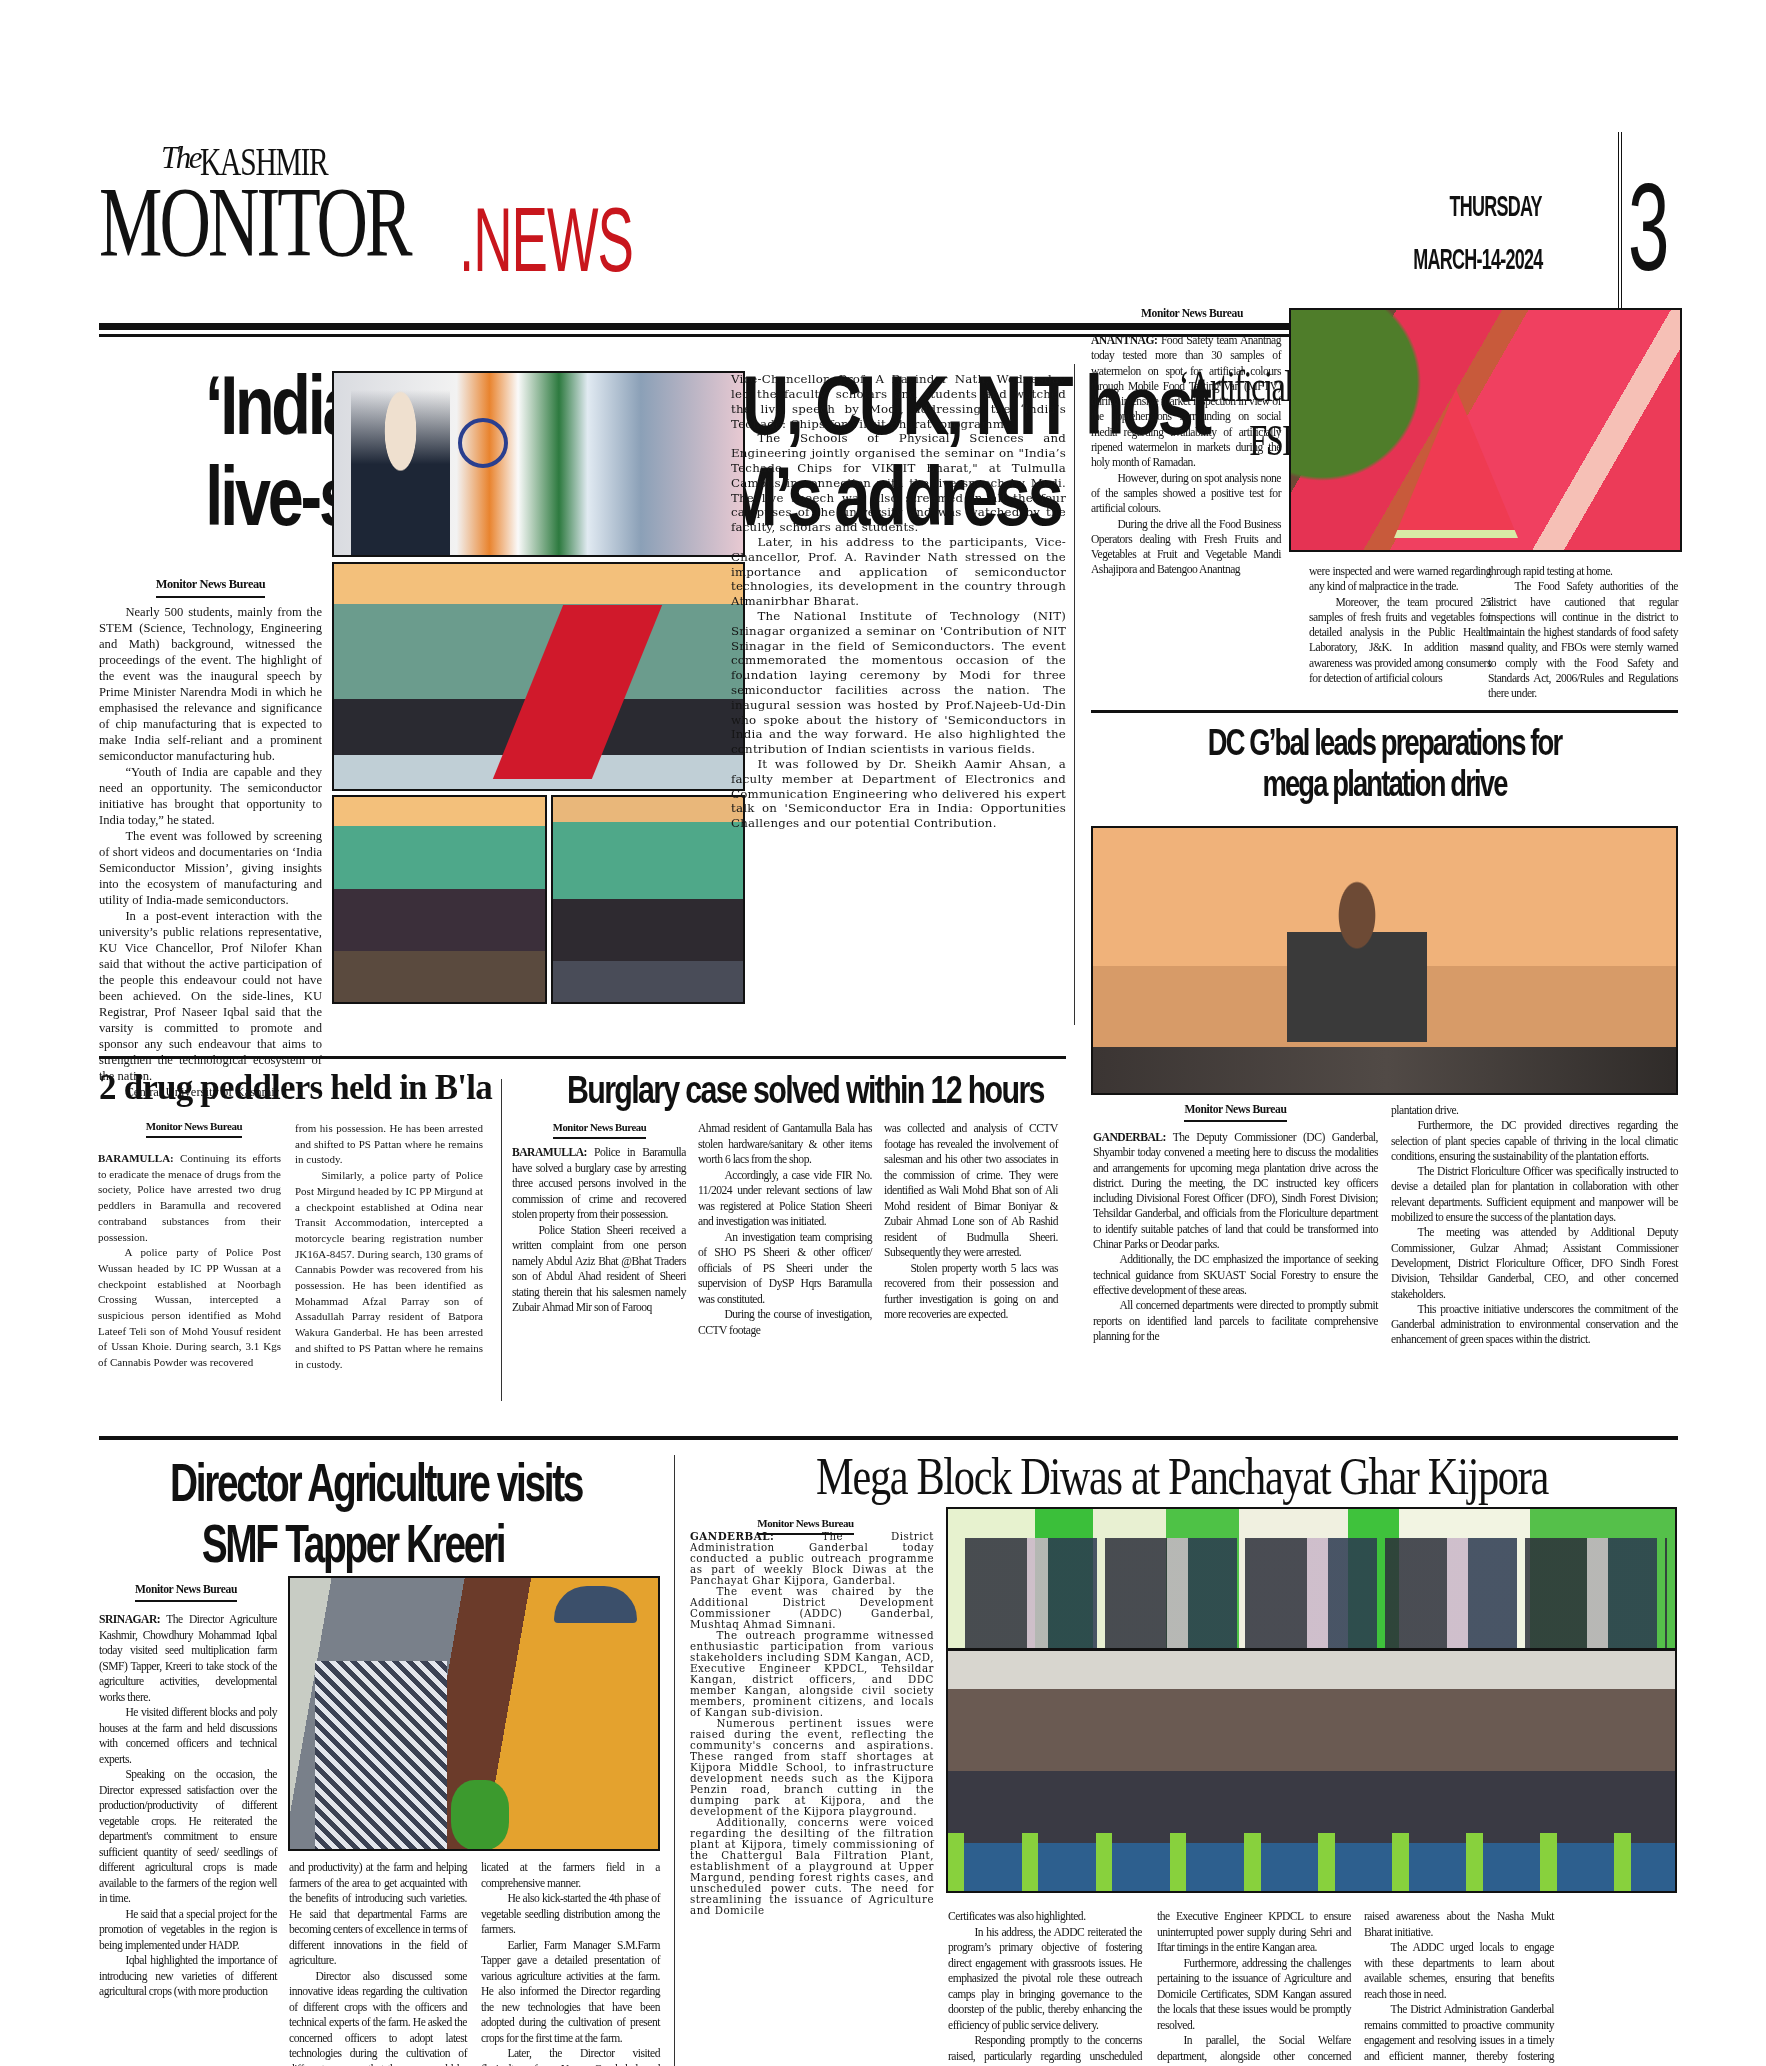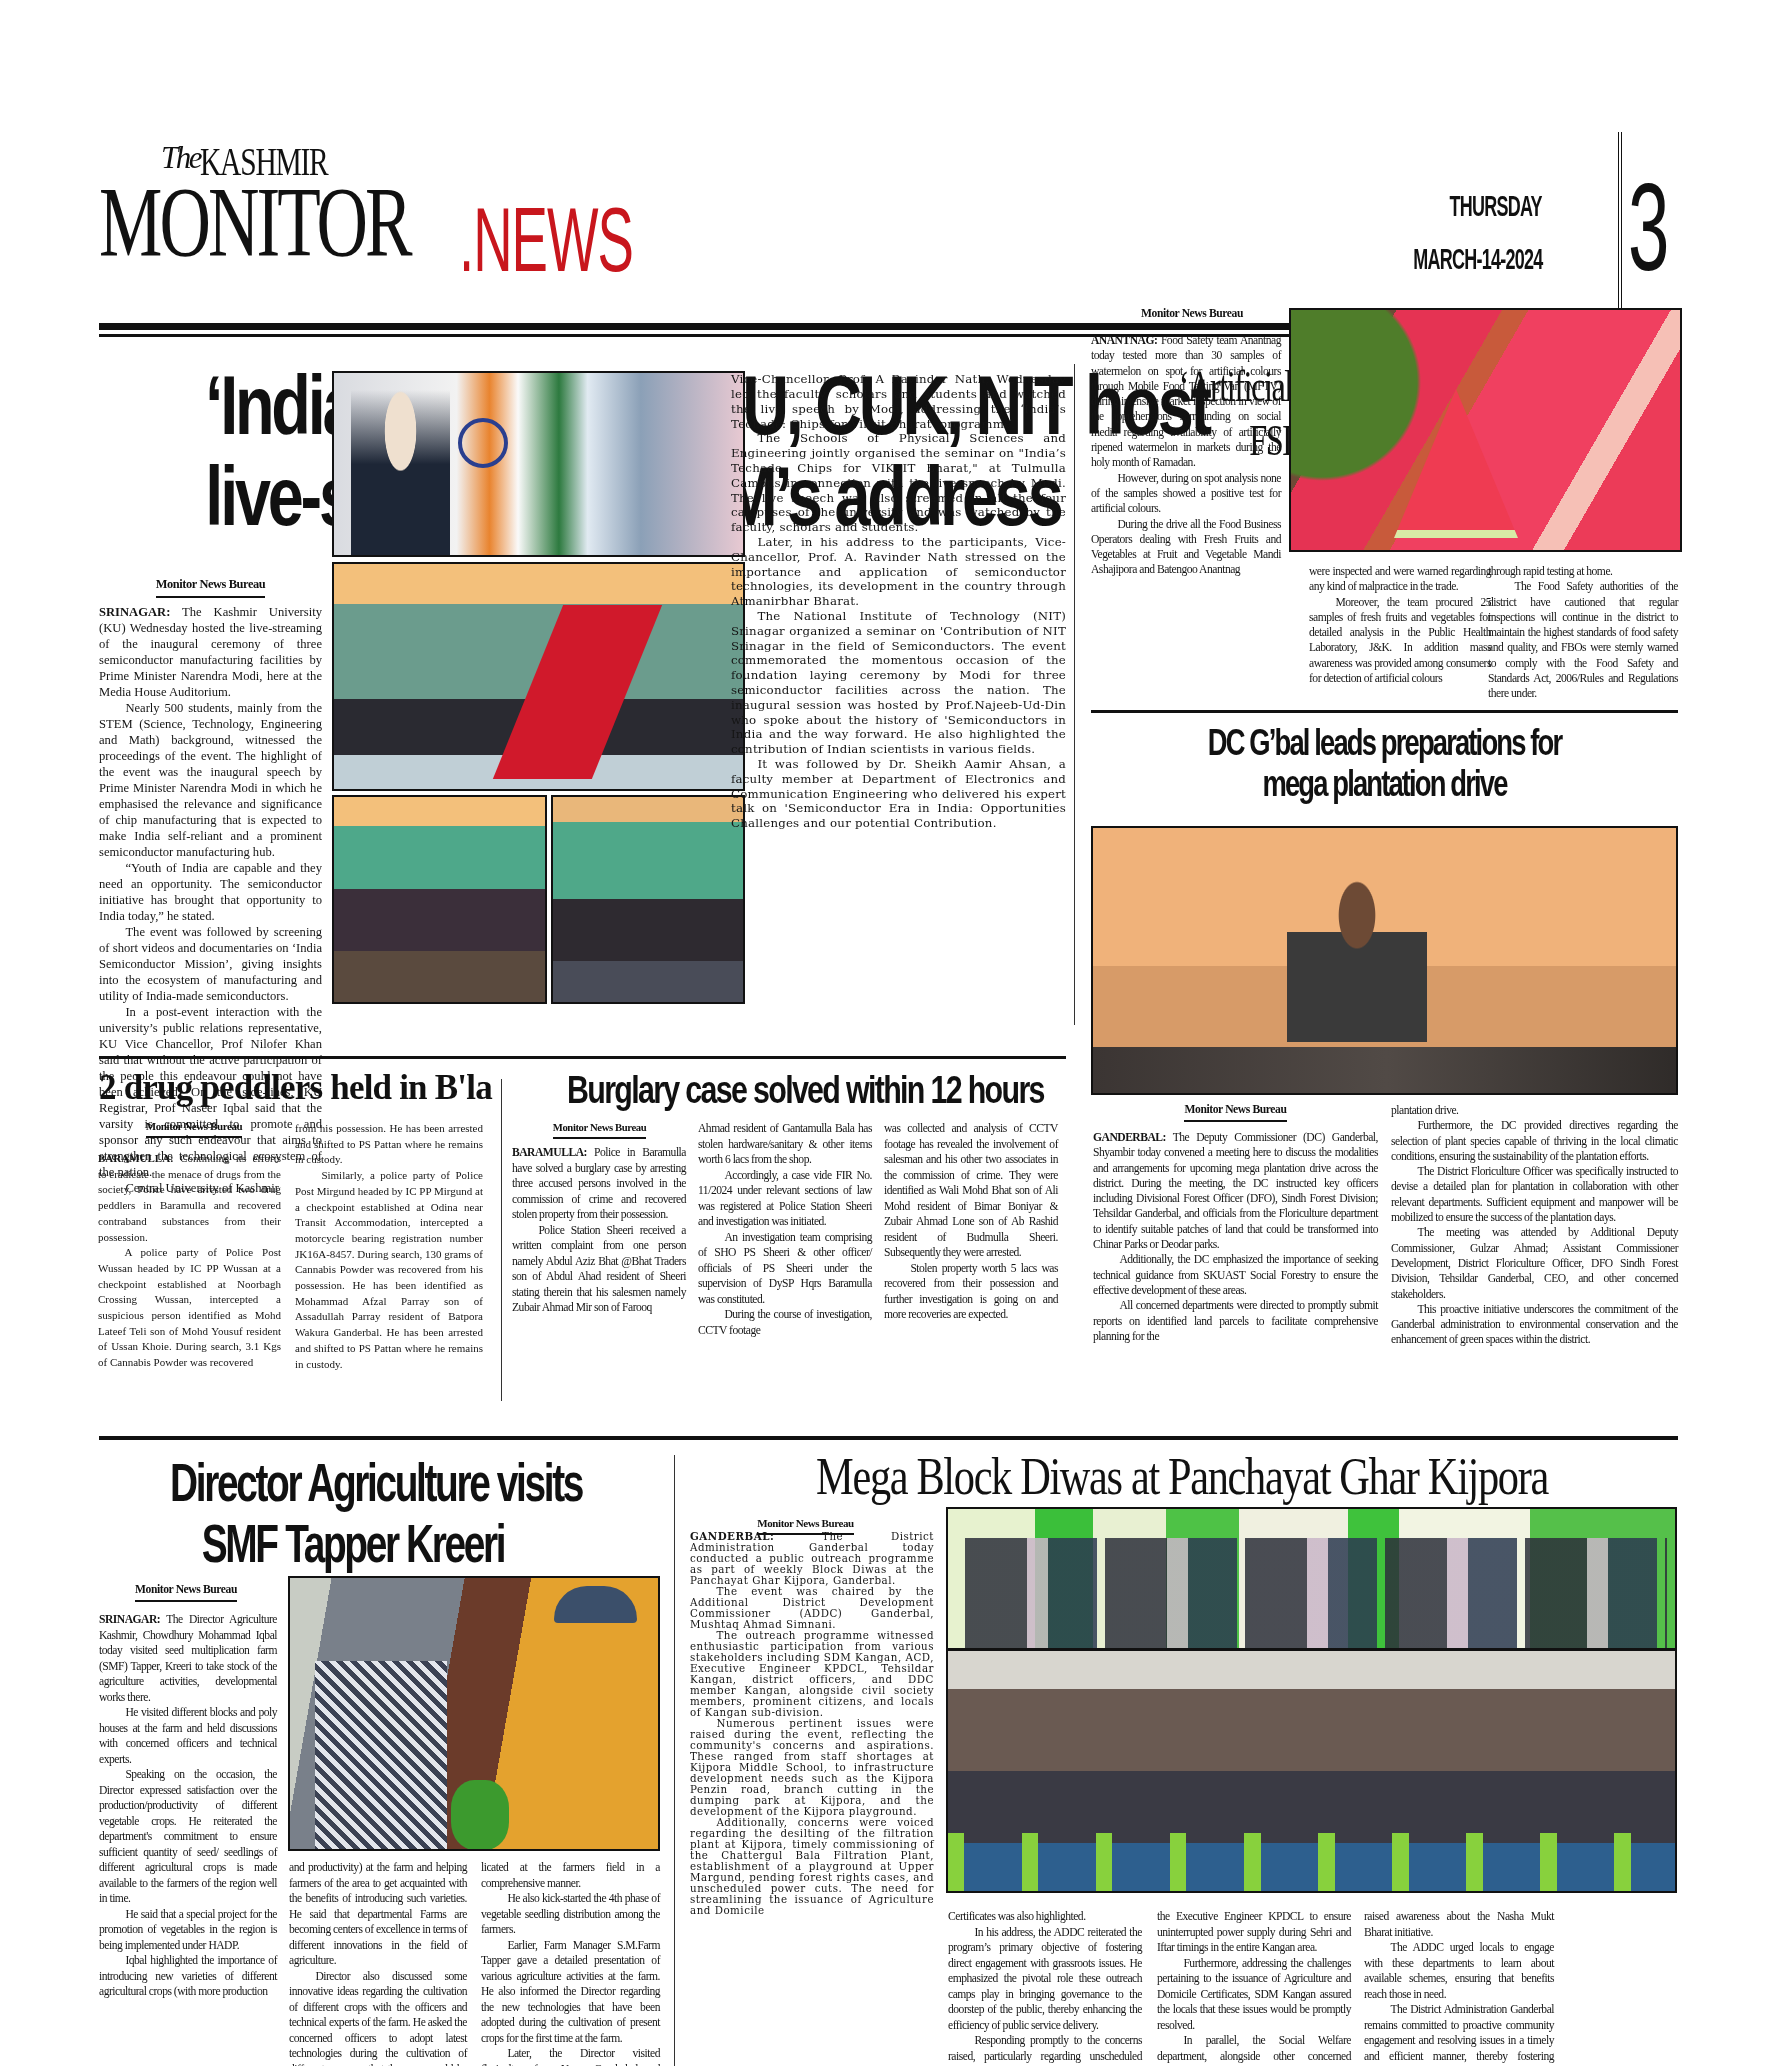--- a/index.html
+++ b/index.html
@@ -40,21 +40,20 @@
 
 <div class="abs" style="left:99px;top:364px;width:967px;height:669px">
   <div class="abs hl-sans" style="left:0;top:0;width:967px;font-size:83px;letter-spacing:-4.1px">
     <div style="transform:scaleX(0.78);transform-origin:center top;white-space:nowrap">‘India’s Techade’: KU, CUK, NIT host</div>
     <div style="transform:scaleX(0.78);transform-origin:center top;white-space:nowrap;margin-top:8.3px">live-streaming of PM’s address</div>
   </div>
   <div class="abs" style="left:0;top:213px;width:223px;text-align:center">
     <span class="byline">Monitor News Bureau</span>
   </div>
   <div class="abs body-txt" style="left:0;top:240px;width:223px;font-size:12.6px;line-height:16px">
-    <p class="first"><span class="dateline">SRINAGAR:</span> <span>The Kashmir University (KU) Wednesday hosted the live-streaming of the inaugural ceremony of three semiconductor manufacturing facilities by Prime Minister Narendra Modi, here at the Media House Auditorium.</span></p>
     <p>Nearly 500 students, mainly from the STEM (Science, Technology, Engineering and Math) background, witnessed the proceedings of the event. The highlight of the event was the inaugural speech by Prime Minister Narendra Modi in which he emphasised the relevance and significance of chip manufacturing that is expected to make India self-reliant and a prominent semiconductor manufacturing hub.</p>
     <p>“Youth of India are capable and they need an opportunity. The semiconductor initiative has brought that opportunity to India today,” he stated.</p>
     <p>The event was followed by screening of short videos and documentaries on ‘India Semiconductor Mission’, giving insights into the ecosystem of manufacturing and utility of India-made semiconductors.</p>
     <p>In a post-event interaction with the university’s public relations representative, KU Vice Chancellor, Prof Nilofer Khan said that without the active participation of the people this endeavour could not have been achieved. On the side-lines, KU Registrar, Prof Naseer Iqbal said that the varsity is committed to promote and sponsor any such endeavour that aims to strengthen the technological ecosystem of the nation.</p>
     <p>Central University of Kashmir</p>
   </div>
 
   <div class="photo" style="left:233px;top:7.4px;width:413px;height:186px;background:linear-gradient(90deg,#d9dbe0 0%,#f2f2f2 30%,#e9842f 38%,#fafafa 45%,#2d7a3f 55%,#e1eaf2 62%,#8ba0b7 75%,#e8c9d2 100%)">
     <div class="ph" style="left:16.5px;top:16.5px;width:99px;height:165px;background:radial-gradient(ellipse at 50% 25%,#efe0cf 0 22%,transparent 23%),linear-gradient(#fff0,#1d2636 45%)"></div>
     <div class="ph" style="left:124px;top:45px;width:50px;height:50px;border:4.1px solid #2a3f8f;border-radius:50%"></div>

